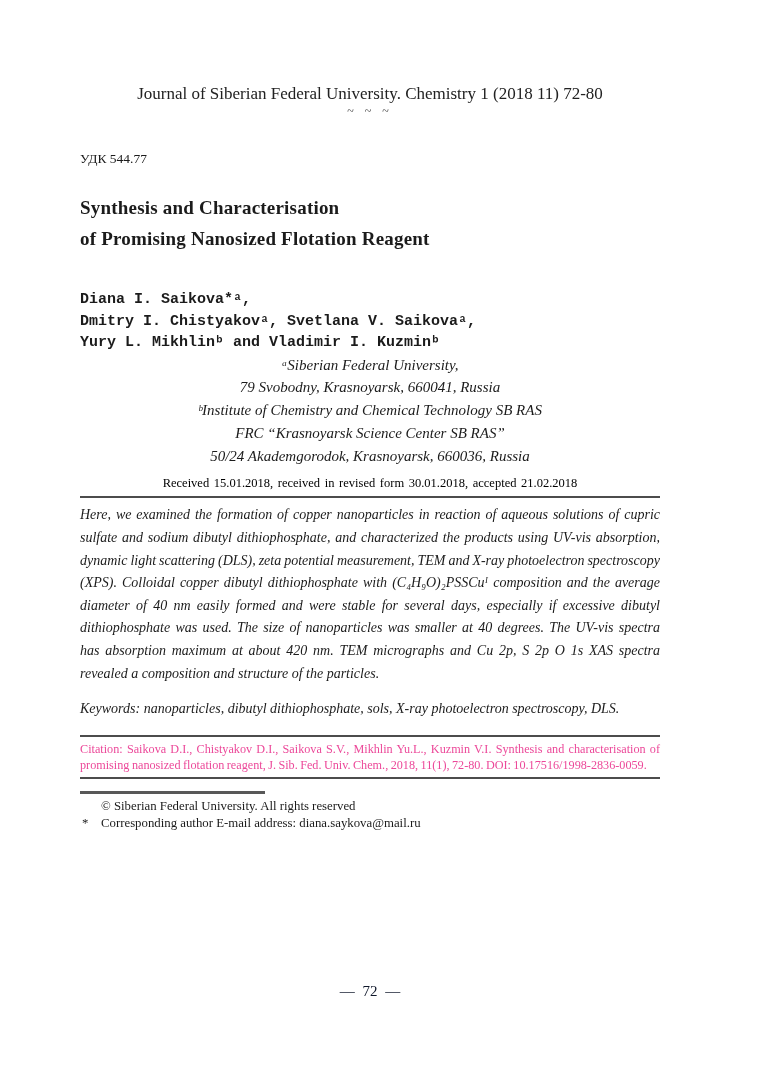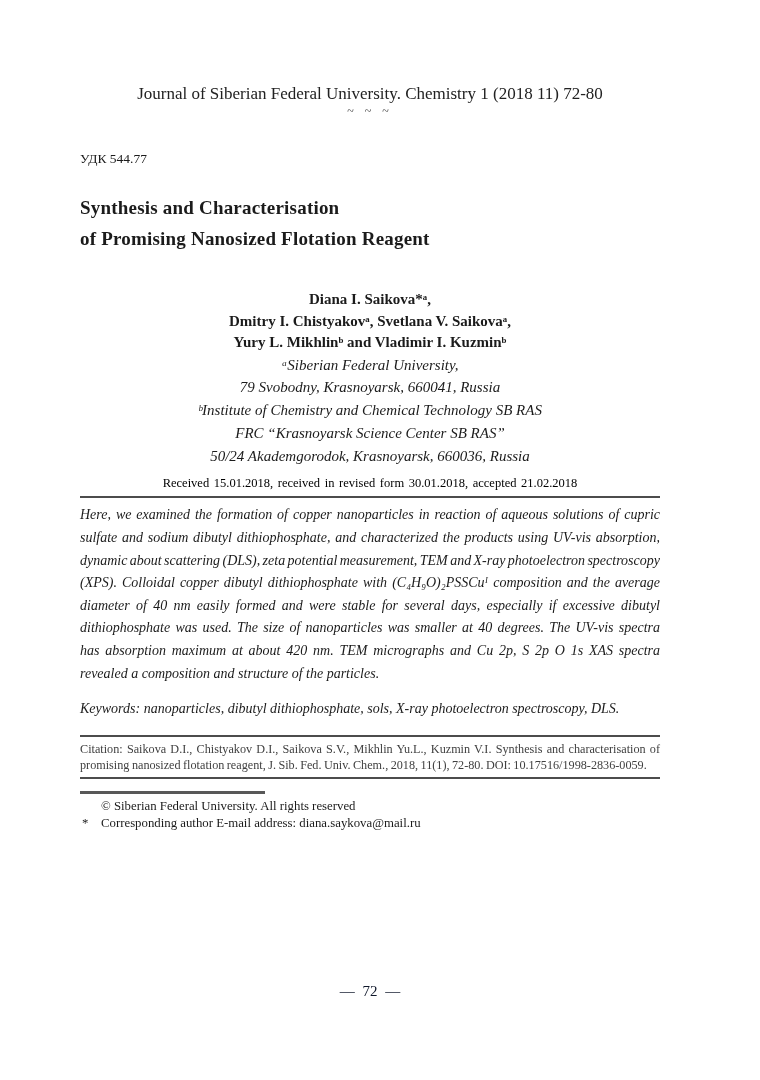--- a/index.html
+++ b/index.html
@@ -36,24 +36,25 @@
   }
   .title {
     margin-top: 25px;
     font-weight: bold;
     font-size: 19px;
     line-height: 31px;
     letter-spacing: 0.2px;
   }
   .authors {
     margin-top: 35px;
-    text-align: center;
+    text-align: left;
     font-weight: bold;
     font-size: 15px;
     line-height: 21.5px;
+    font-family: Liberation Mono, monospace;
   }
   .affils {
     text-align: center;
     font-style: italic;
     font-size: 15px;
     line-height: 22.8px;
   }
   .received {
     margin-top: 9px;
     text-align: center;
@@ -86,21 +87,21 @@
     margin-top: 13px;
     font-style: italic;
     font-size: 14px;
     line-height: 22px;
   }
   .rule.above-citation { margin-top: 15px; }
   .citation {
     margin-top: 5px;
     font-size: 12.2px;
     line-height: 15.6px;
-    color: #404040;
+    color: #ec4899;
   }
   .citation .jline { word-spacing: -0.6px; }
   .rule.below-citation { margin-top: 4px; }
   .shortrule {
     height: 3px;
     background: #585858;
     width: 185px;
     margin-top: 12px;
   }
   .footnotes {
@@ -157,21 +158,21 @@
     <div>50/24 Akademgorodok, Krasnoyarsk, 660036, Russia</div>
   </div>
 
   <div class="received">Received 15.01.2018, received in revised form 30.01.2018, accepted 21.02.2018</div>
 
   <div class="rule"></div>
 
   <div class="abstract">
     <div class="jline">Here, we examined the formation of copper nanoparticles in reaction of aqueous solutions of cupric</div>
     <div class="jline">sulfate and sodium dibutyl dithiophosphate, and characterized the products using UV-vis absorption,</div>
-    <div class="jline squeeze">dynamic about scattering (DLS), zeta potential measurement, TEM and X-ray photoelectron spectroscopy</div>
+    <div class="jline squeeze">dynamic light scattering (DLS), zeta potential measurement, TEM and X-ray photoelectron spectroscopy</div>
     <div class="jline">(XPS). Colloidal copper dibutyl dithiophosphate with (C₄H₉O)₂PSSCuᴵ composition and the average</div>
     <div class="jline">diameter of 40 nm easily formed and were stable for several days, especially if excessive dibutyl</div>
     <div class="jline">dithiophosphate was used. The size of nanoparticles was smaller at 40 degrees. The UV-vis spectra</div>
     <div class="jline">has absorption maximum at about 420 nm. TEM micrographs and Cu 2p, S 2p O 1s XAS spectra</div>
     <div class="jline plain">revealed a composition and structure of the particles.</div>
   </div>
 
   <div class="keywords">Keywords: nanoparticles, dibutyl dithiophosphate, sols, X-ray photoelectron spectroscopy, DLS.</div>
 
   <div class="rule above-citation"></div>

